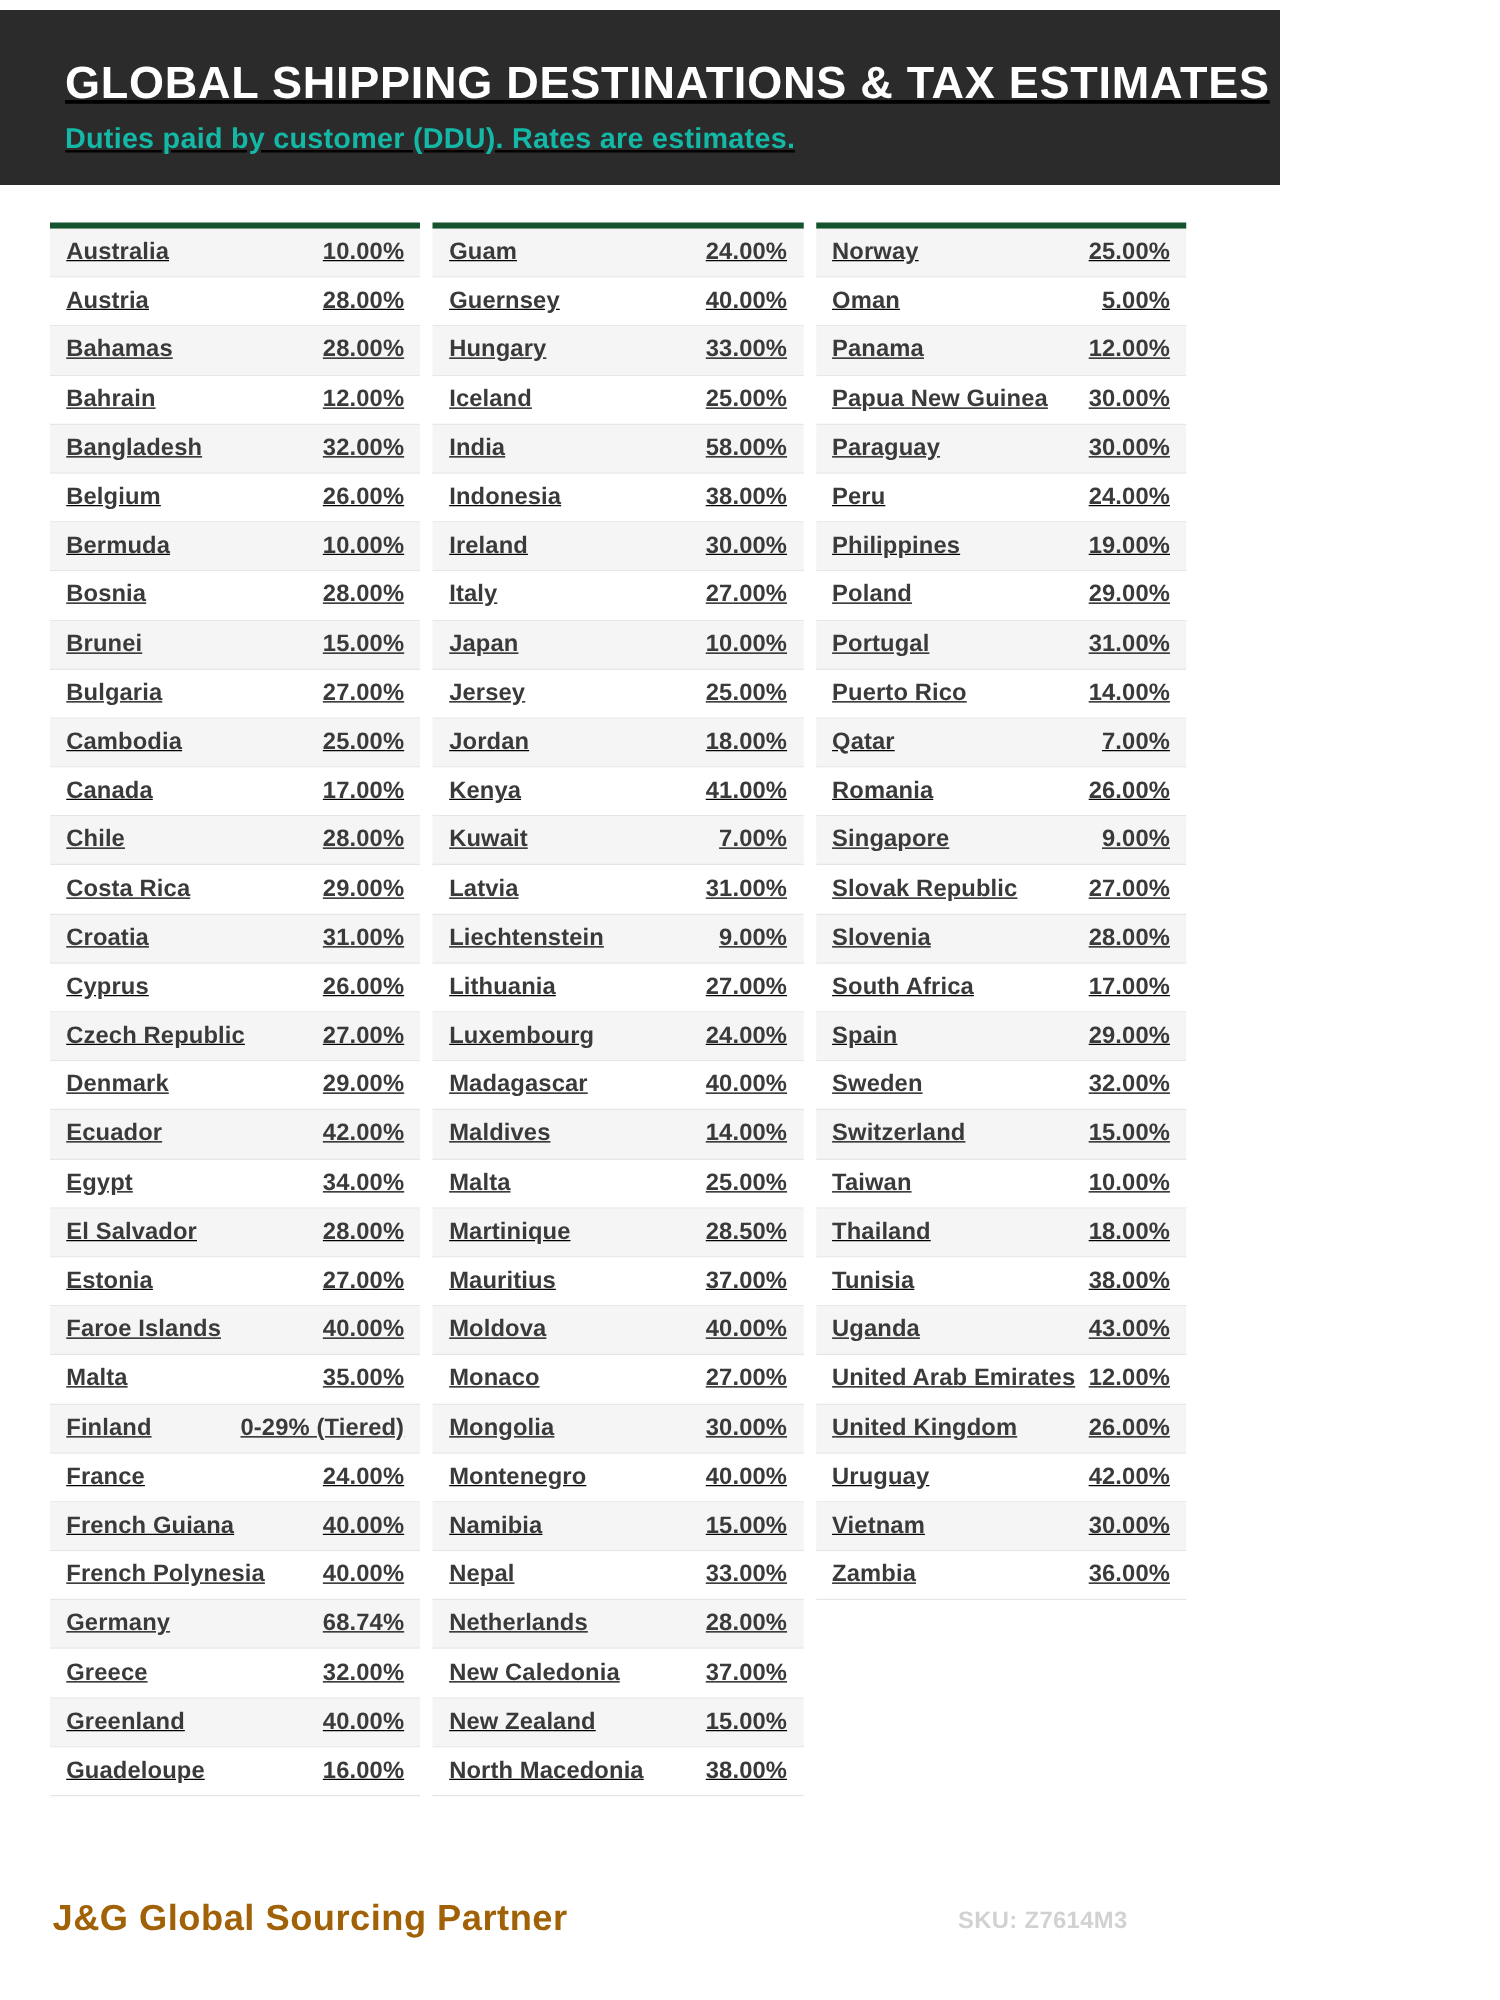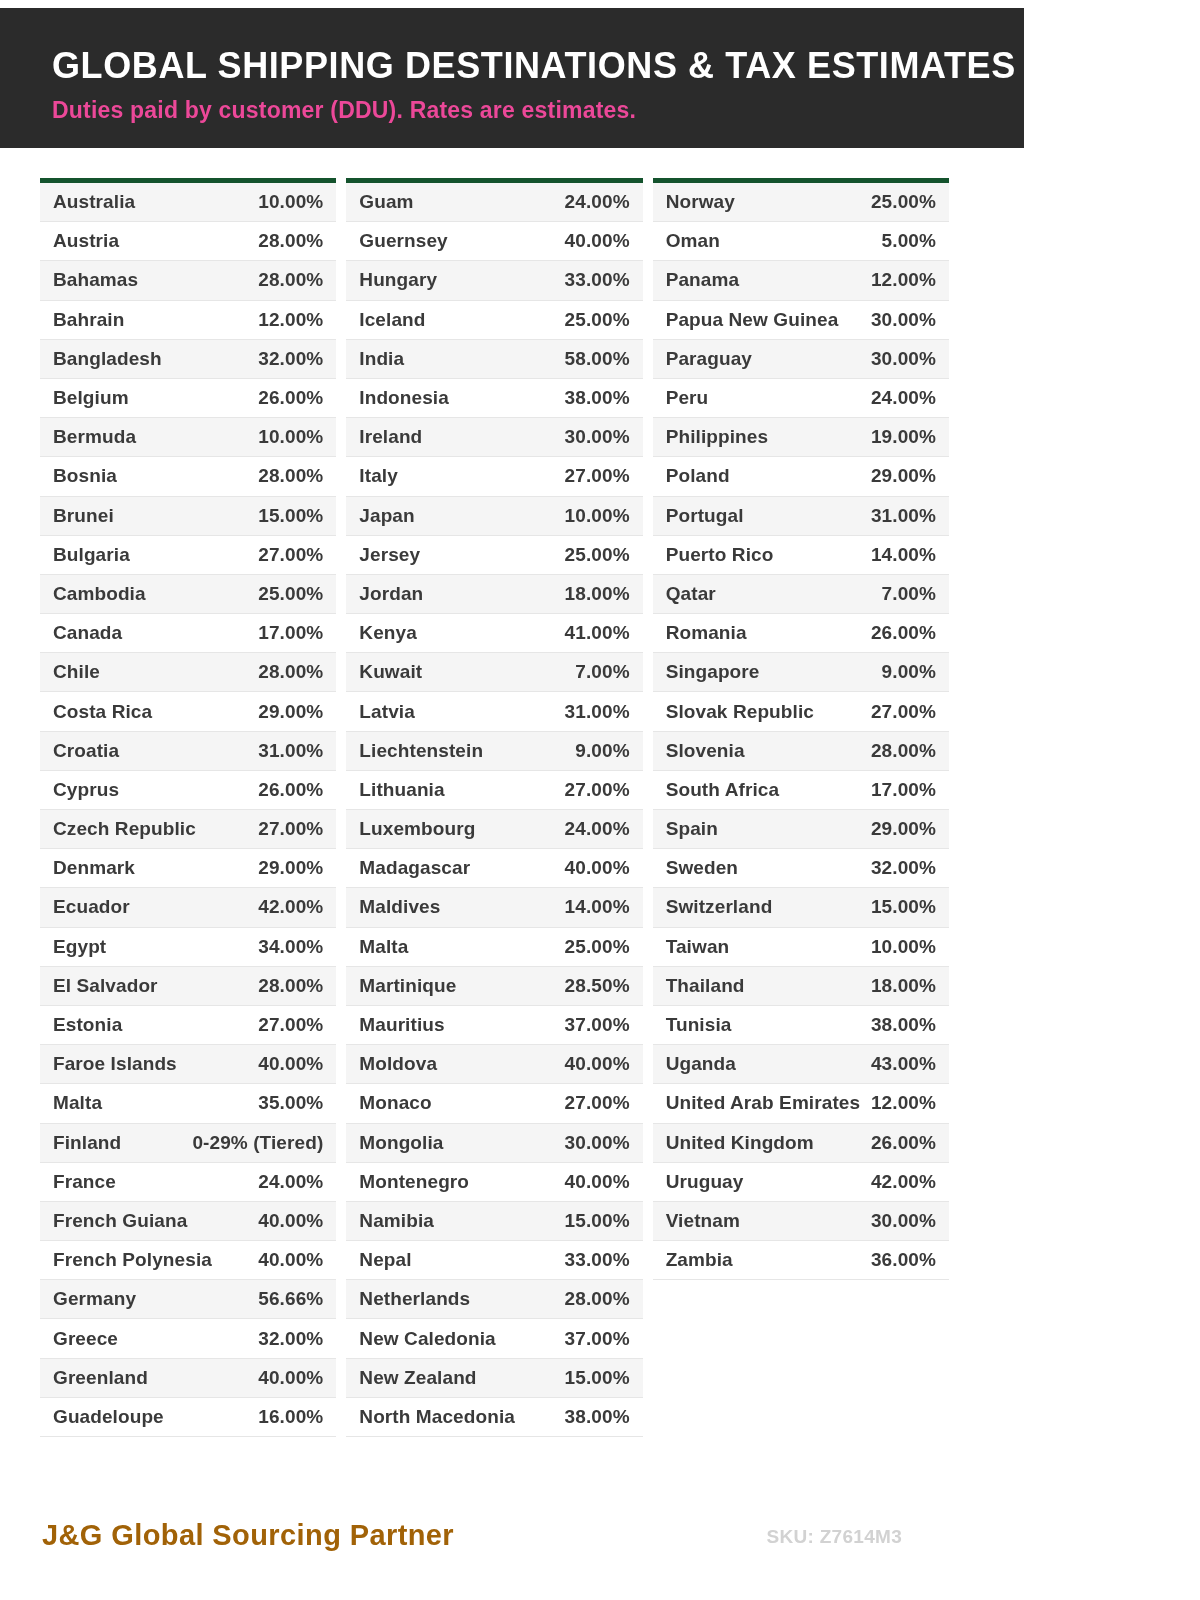--- a/index.html
+++ b/index.html
@@ -7,37 +7,38 @@
   body {
     font-family: "Liberation Sans", sans-serif;
     -webkit-font-smoothing: antialiased;
   }
   .page {
     width: 1024px;
     height: 1600px;
     position: relative;
     background: #ffffff;
     overflow: hidden;
+    text-decoration: underline;
   }
   .header {
     background: #2b2b2b;
     margin-top: 8px;
     height: 140px;
     padding: 38px 52px 0 52px;
   }
   .title {
     color: #ffffff;
     font-size: 36px;
     font-weight: 800;
     letter-spacing: 0.6px;
     line-height: 1.1;
     white-space: nowrap;
   }
   .subtitle {
-    color: #ec4899;
+    color: #14b8a6;
     font-size: 23px;
     font-weight: 700;
     margin-top: 11px;
     letter-spacing: 0.2px;
   }
   .table-area {
     display: flex;
     gap: 10px;
     margin: 30px 75px 0 40px;
     align-items: flex-start;
@@ -214,21 +215,21 @@
         <div class="row">
           <span class="country">French Guiana</span>
           <span class="rate">40.00%</span>
         </div>
         <div class="row">
           <span class="country">French Polynesia</span>
           <span class="rate">40.00%</span>
         </div>
         <div class="row">
           <span class="country">Germany</span>
-          <span class="rate">56.66%</span>
+          <span class="rate">68.74%</span>
         </div>
         <div class="row">
           <span class="country">Greece</span>
           <span class="rate">32.00%</span>
         </div>
         <div class="row">
           <span class="country">Greenland</span>
           <span class="rate">40.00%</span>
         </div>
         <div class="row">

